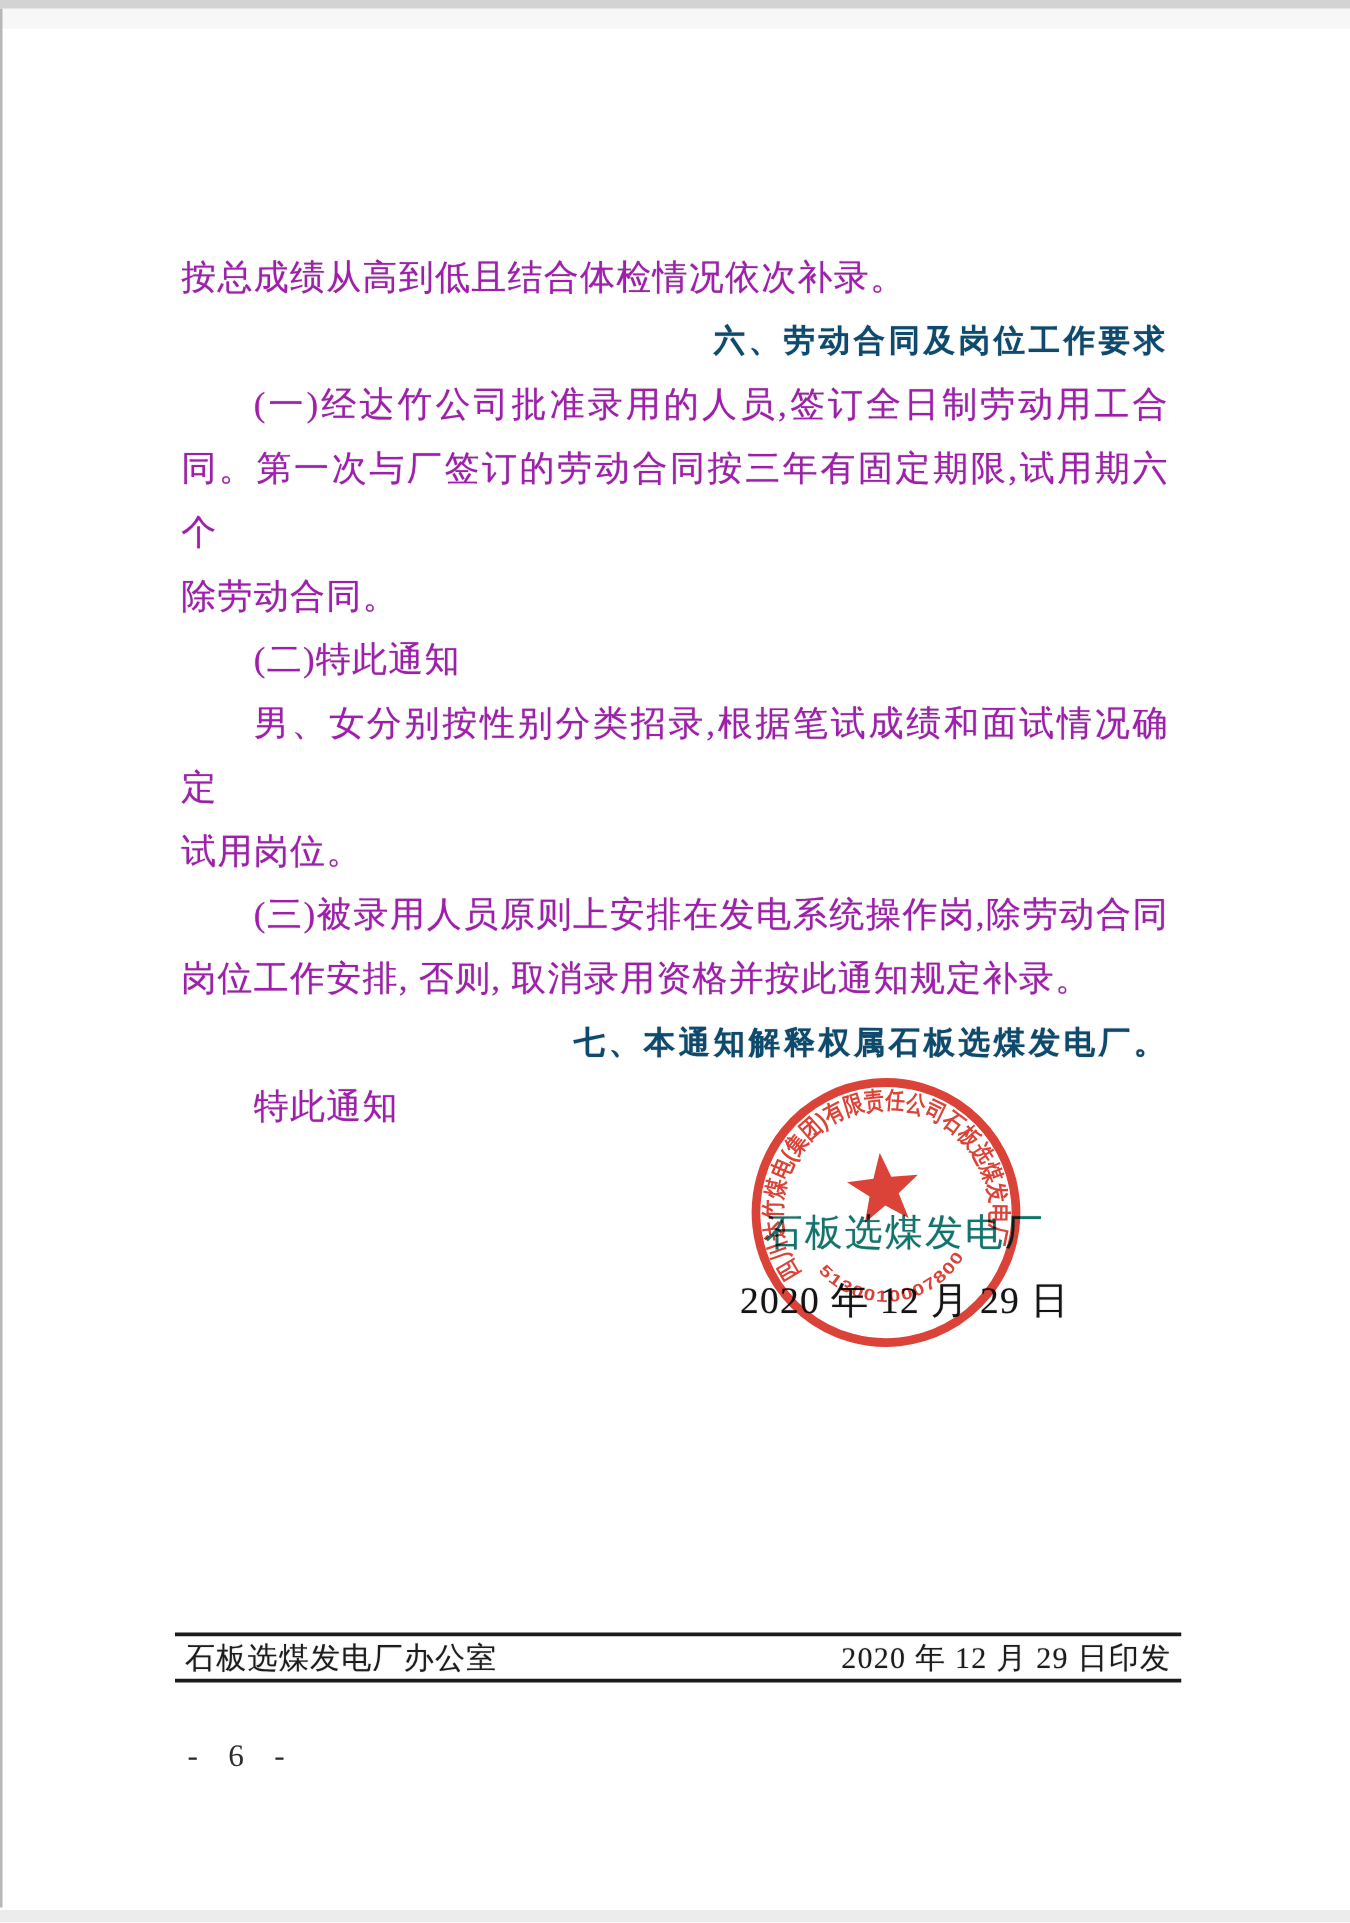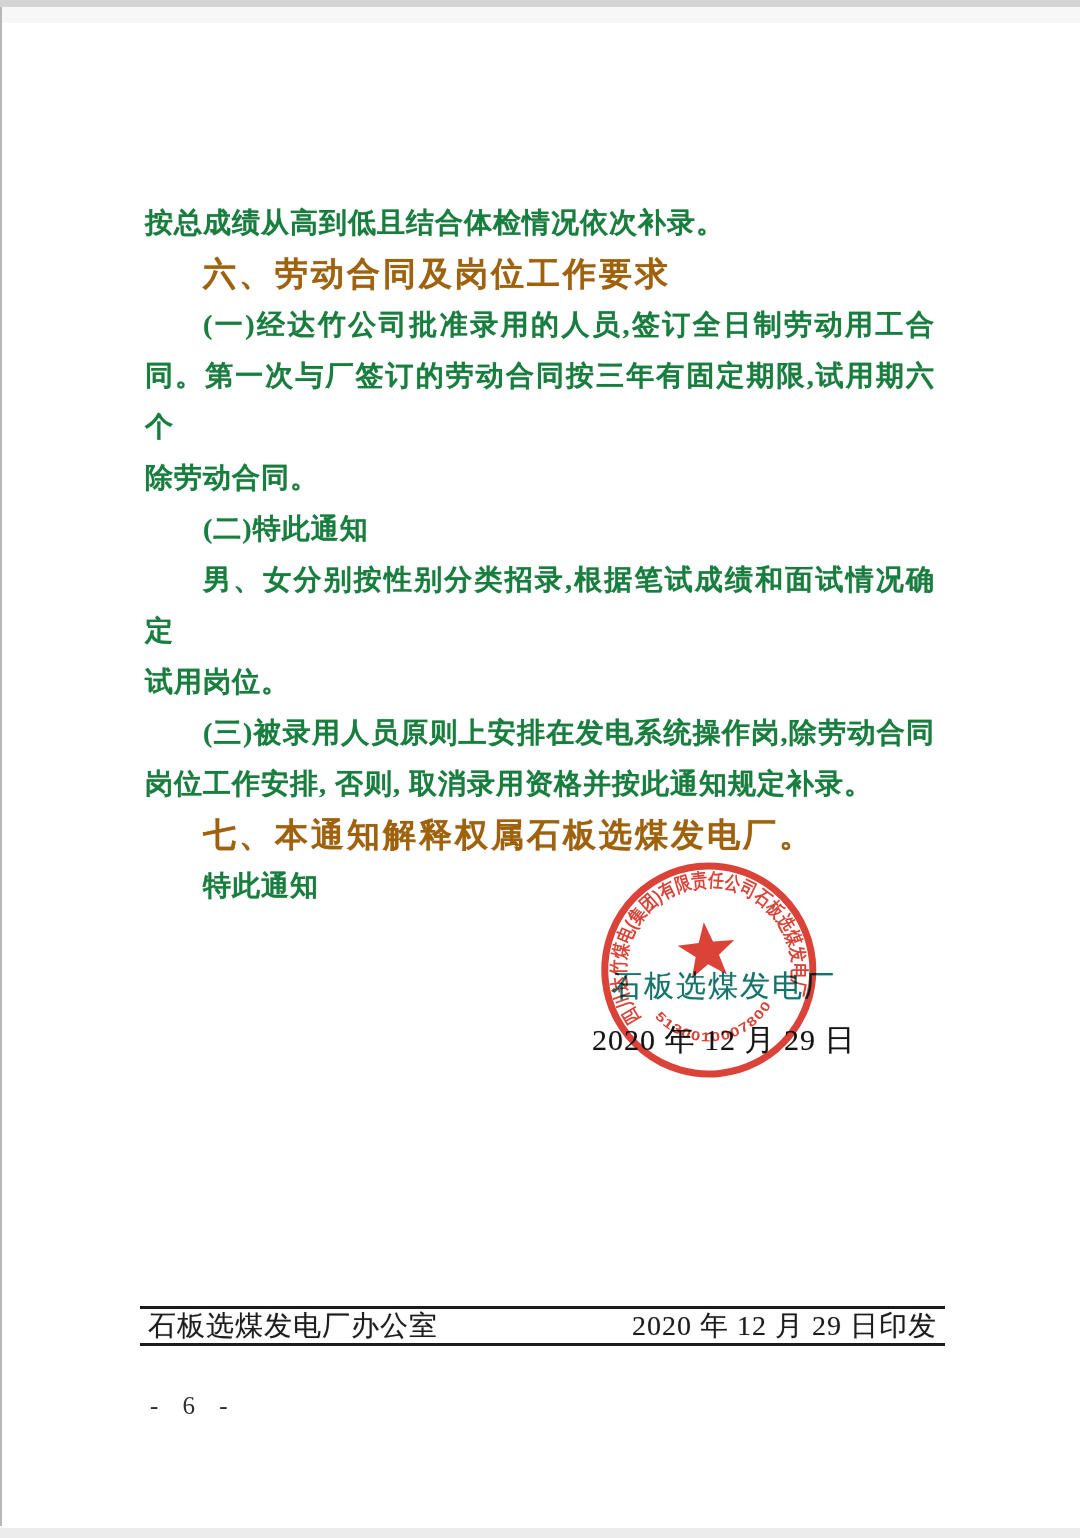--- a/index.html
+++ b/index.html
@@ -7,25 +7,25 @@
        font-family:"Liberation Serif",serif;color:#1e1e1e;}
   
   .edge-top{position:absolute;top:0;left:0;right:0;height:7px;background:#d3d3d3;}
   .edge-top2{position:absolute;top:7px;left:0;right:0;height:16px;background:#f7f7f7;}
   .edge-left{position:absolute;top:7px;bottom:12px;left:0;width:2px;background:#b7b7b7;}
   .edge-bottom{position:absolute;bottom:0;left:0;right:0;height:10px;background:#ececec;}
 
   
   .content{position:absolute;left:145px;top:197px;width:790px;}
   .line{font-size:28px;line-height:51px;letter-spacing:1px;white-space:nowrap;
-        color:#15803d;text-shadow:0 0 1px rgba(30,30,30,.45);font-weight:bold;}
+        color:#a21caf;text-shadow:0 0 1px rgba(30,30,30,.45);}
   .line.fill{white-space:normal;text-align:justify;text-align-last:justify;}
   .line.indent{text-indent:58px;}
   .line.heading{font-family:"Liberation Sans",sans-serif;font-weight:700;
-        font-size:33px;letter-spacing:3px;color:#a16207;}
+        font-size:25px;letter-spacing:3px;color:#0c4a6e;text-align:right;}
 
   
   .sig-org{position:absolute;left:612px;top:966px;font-size:30px;letter-spacing:2px;
         color:#0f766e;text-shadow:0 0 1px rgba(20,20,20,.4);}
   .sig-date{position:absolute;left:592px;top:1020px;font-size:30px;letter-spacing:1px;
         color:#141414;text-shadow:0 0 1px rgba(20,20,20,.4);}
 
   
   .seal{position:absolute;left:596px;top:856px;width:226px;height:232px;
         mix-blend-mode:multiply;opacity:.92;transform:rotate(-6deg);}
@@ -33,21 +33,21 @@
   .seal-star-p{fill:var(--seal-color,#d83327);}
   .seal-ring-t{font-family:"Liberation Sans",sans-serif;font-weight:700;
         font-size:19px;fill:var(--seal-color,#d83327);}
   .seal-code-t{font-family:"Liberation Sans",sans-serif;font-weight:700;
         font-size:13px;fill:var(--seal-color,#d83327);letter-spacing:1px;}
 
   
   .footer{position:absolute;left:140px;top:1306px;width:805px;}
   .footer-rule{height:3px;background:#1b1b1b;}
   .footer-row{display:flex;justify-content:space-between;align-items:center;
-        height:34px;padding:0 8px 0 8px;font-size:28px;letter-spacing:1px;
+        height:34px;padding:0 8px 0 8px;font-size:24px;letter-spacing:1px;
         color:#1c1c1c;text-shadow:0 0 1px rgba(30,30,30,.4);}
   .pageno{position:absolute;left:150px;top:1392px;font-size:25px;letter-spacing:9px;
         color:#2e2e2e;}
 </style>
 </head>
 <body>
 
 <div class="edge-top"></div>
 <div class="edge-top2"></div>
 <div class="edge-left"></div>

